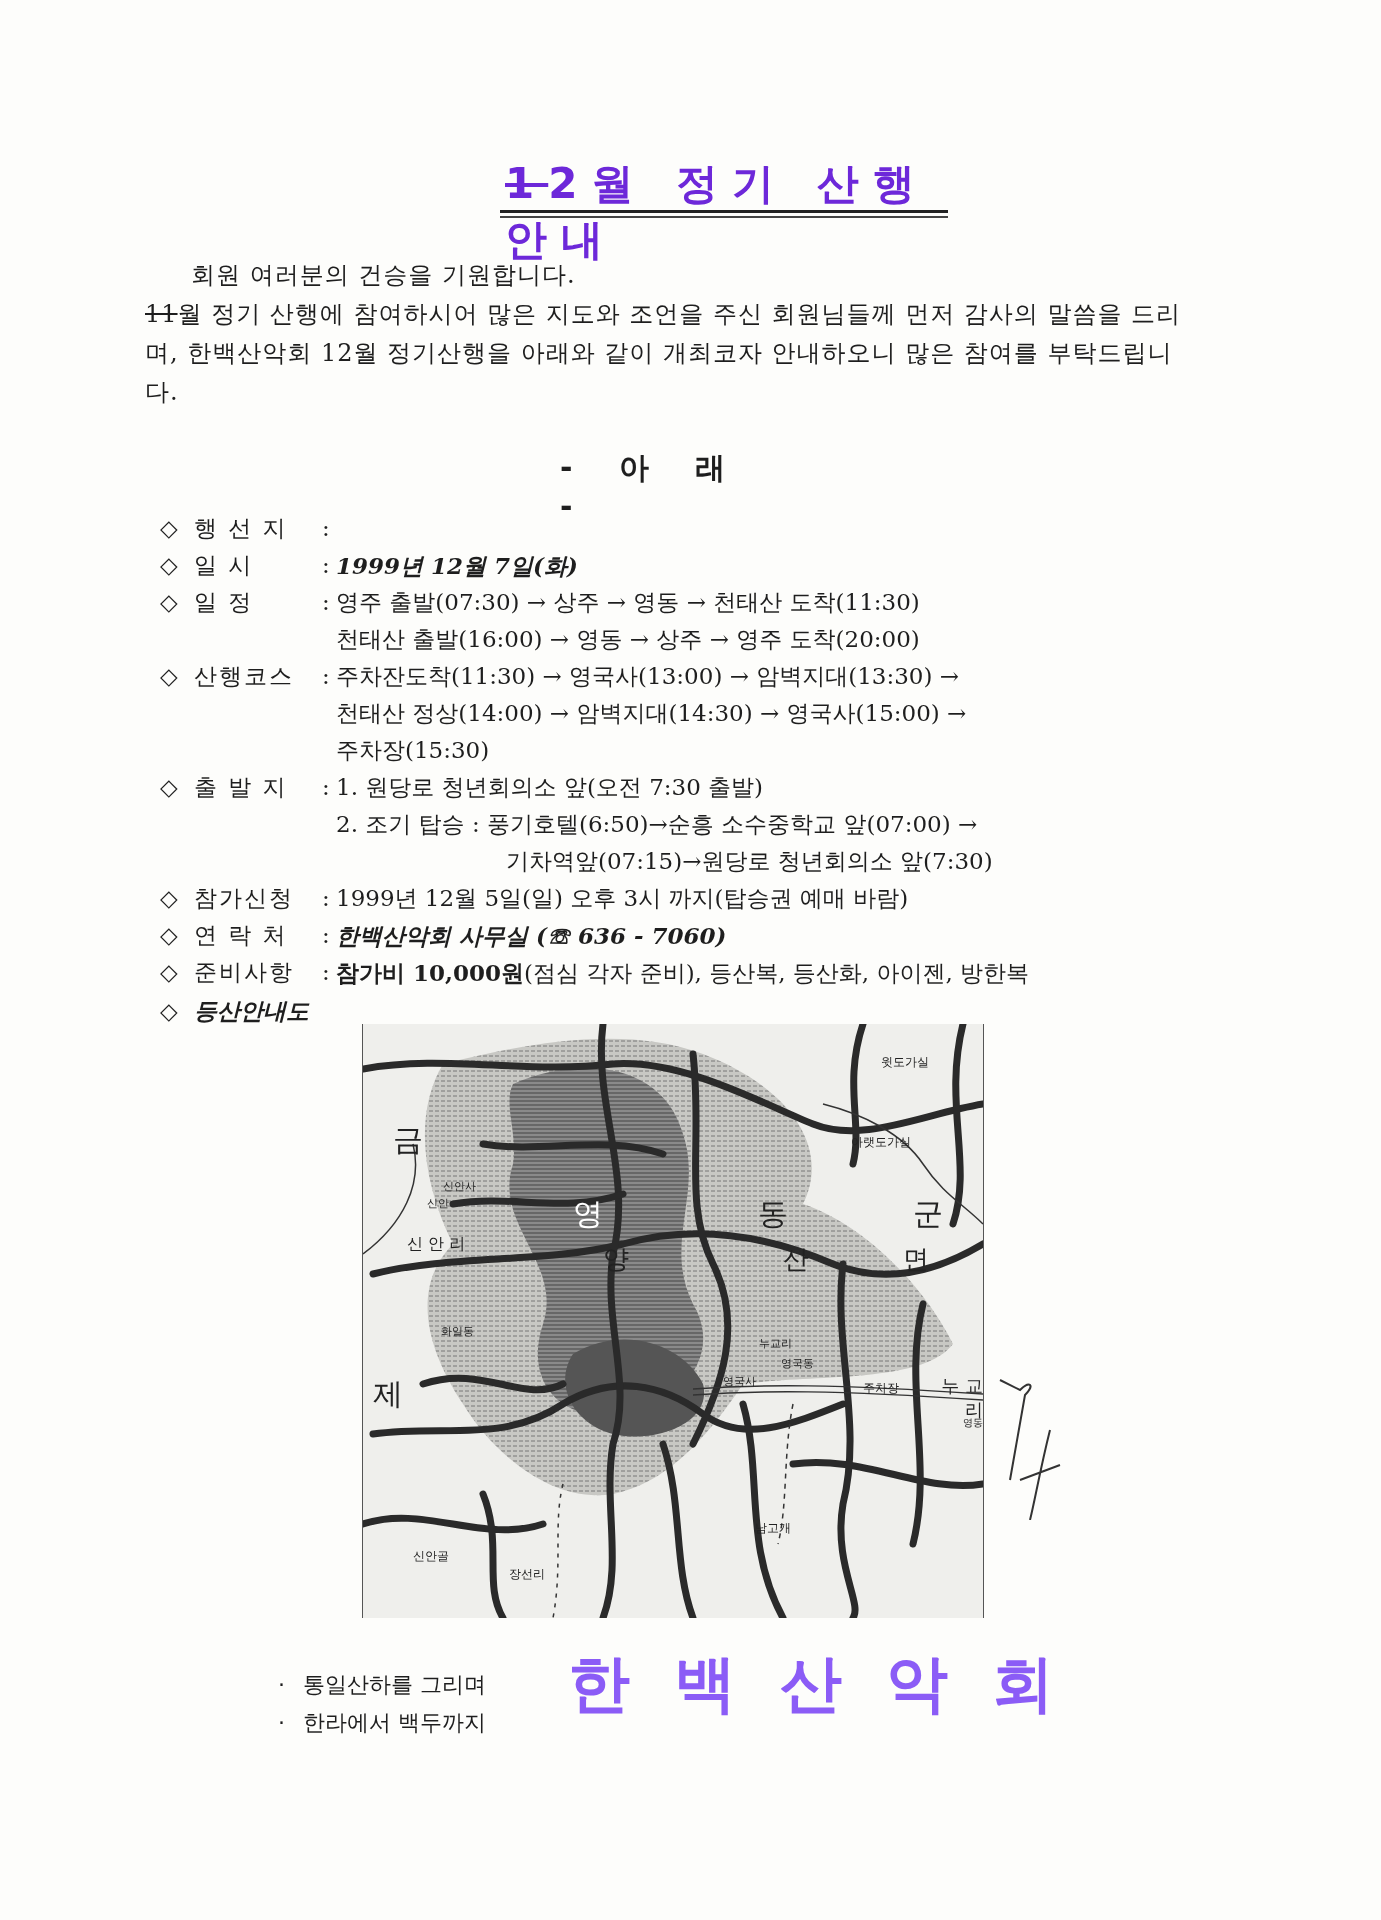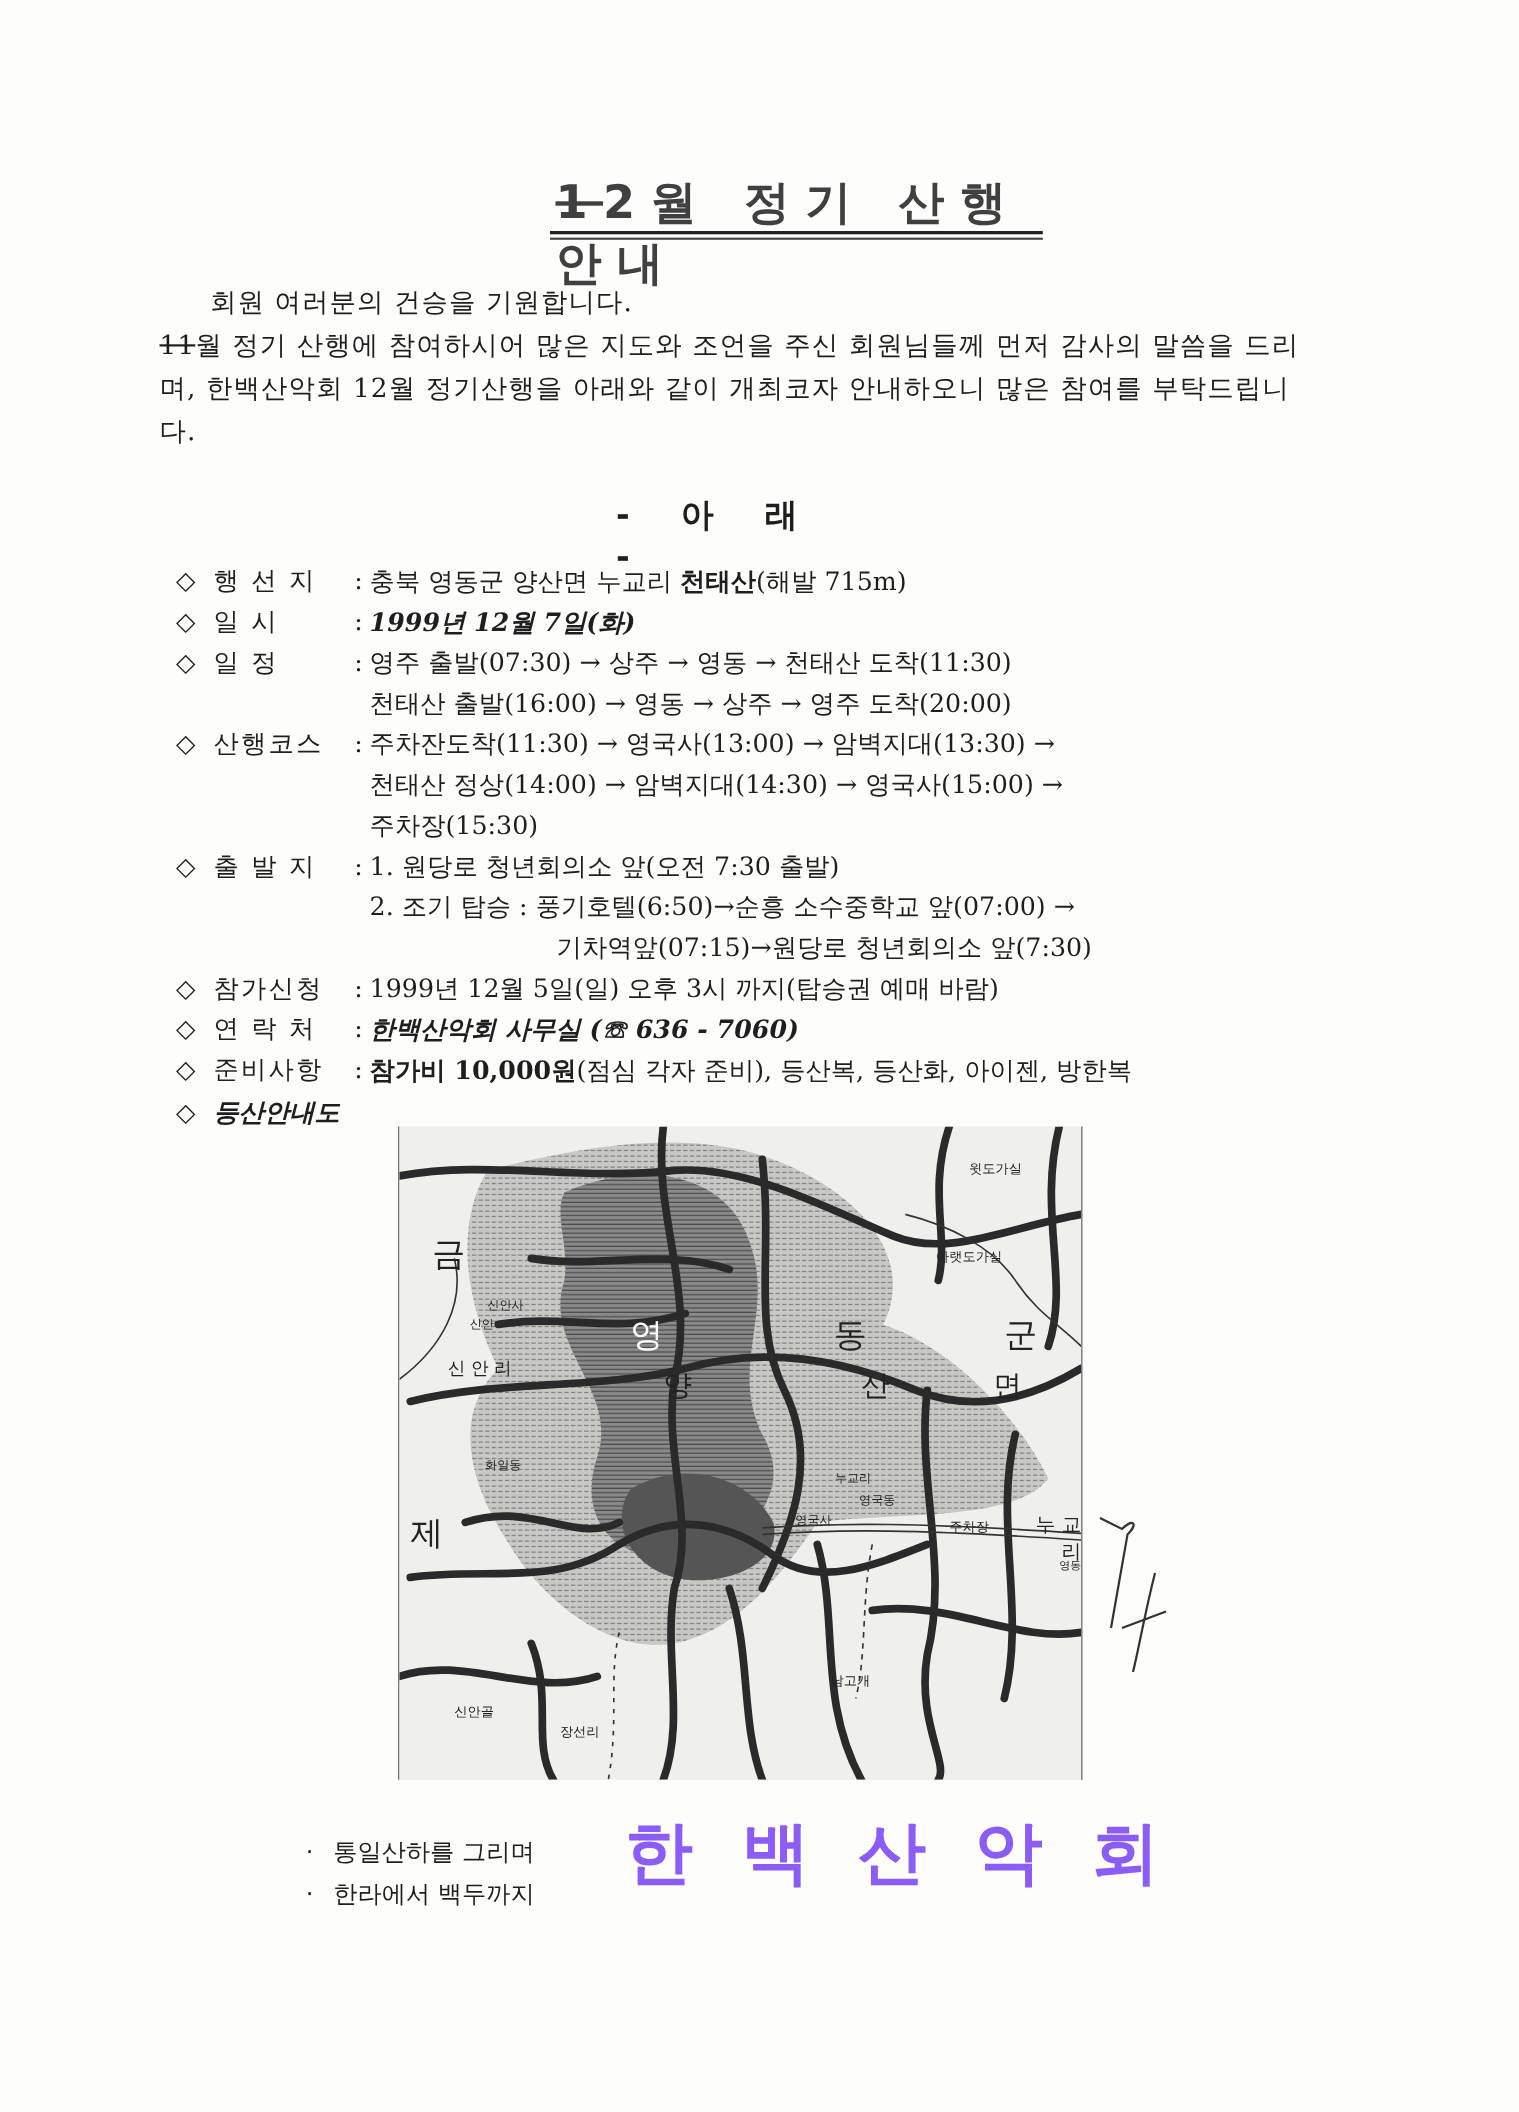--- a/index.html
+++ b/index.html
@@ -3,21 +3,21 @@
 <meta charset="utf-8">
 <style>
   html, body { margin:0; padding:0; }
   body {
     width:1381px; height:1920px; background:#fdfdfb; position:relative; overflow:hidden;
     font-family:"DejaVu Serif","Liberation Serif",serif; color:#1e1e1e;
   }
   .title {
     position:absolute; left:505px; top:156px; width:440px; text-align:left;
     font-family:"DejaVu Sans","Liberation Sans",sans-serif; font-weight:bold;
-    font-size:42px; letter-spacing:14px; color:#404040;
+    font-size:42px; letter-spacing:14px; color:#6d28d9;
   }
   .title .strike { text-decoration:line-through; }
   .title-rule {
     position:absolute; left:500px; top:210px; width:448px; height:3px; background:#222;
   }
   .title-rule2 {
     position:absolute; left:500px; top:216px; width:448px; height:2px; background:#444;
   }
   .intro {
     position:absolute; left:145px; top:256px; width:1060px; font-size:24px; line-height:39px;
@@ -69,21 +69,20 @@
   <span class="strike">11</span><span>월 정기 산행에 참여하시어 많은 지도와 조언을 주신 회원님들께 먼저 감사의 말씀을 드리며, 한백산악회 12월 정기산행을 아래와 같이 개최코자 안내하오니 많은 참여를 부탁드립니다.</span>
 </div>
 
 <div class="notice-heading">- 아 래 -</div>
 
 <div class="items">
   <div class="item">
     <span class="bullet">◇</span>
     <span class="label">행 선 지</span>
     <span class="colon">:</span>
-    <span class="val"><span>충북 영동군 양산면 누교리 </span><b>천태산</b><span>(해발 715m)</span></span>
   </div>
   <div class="item">
     <span class="bullet">◇</span>
     <span class="label">일      시</span>
     <span class="colon">:</span>
     <span class="val b">1999년 12월 7일(화)</span>
   </div>
   <div class="item">
     <span class="bullet">◇</span>
     <span class="label">일      정</span>

